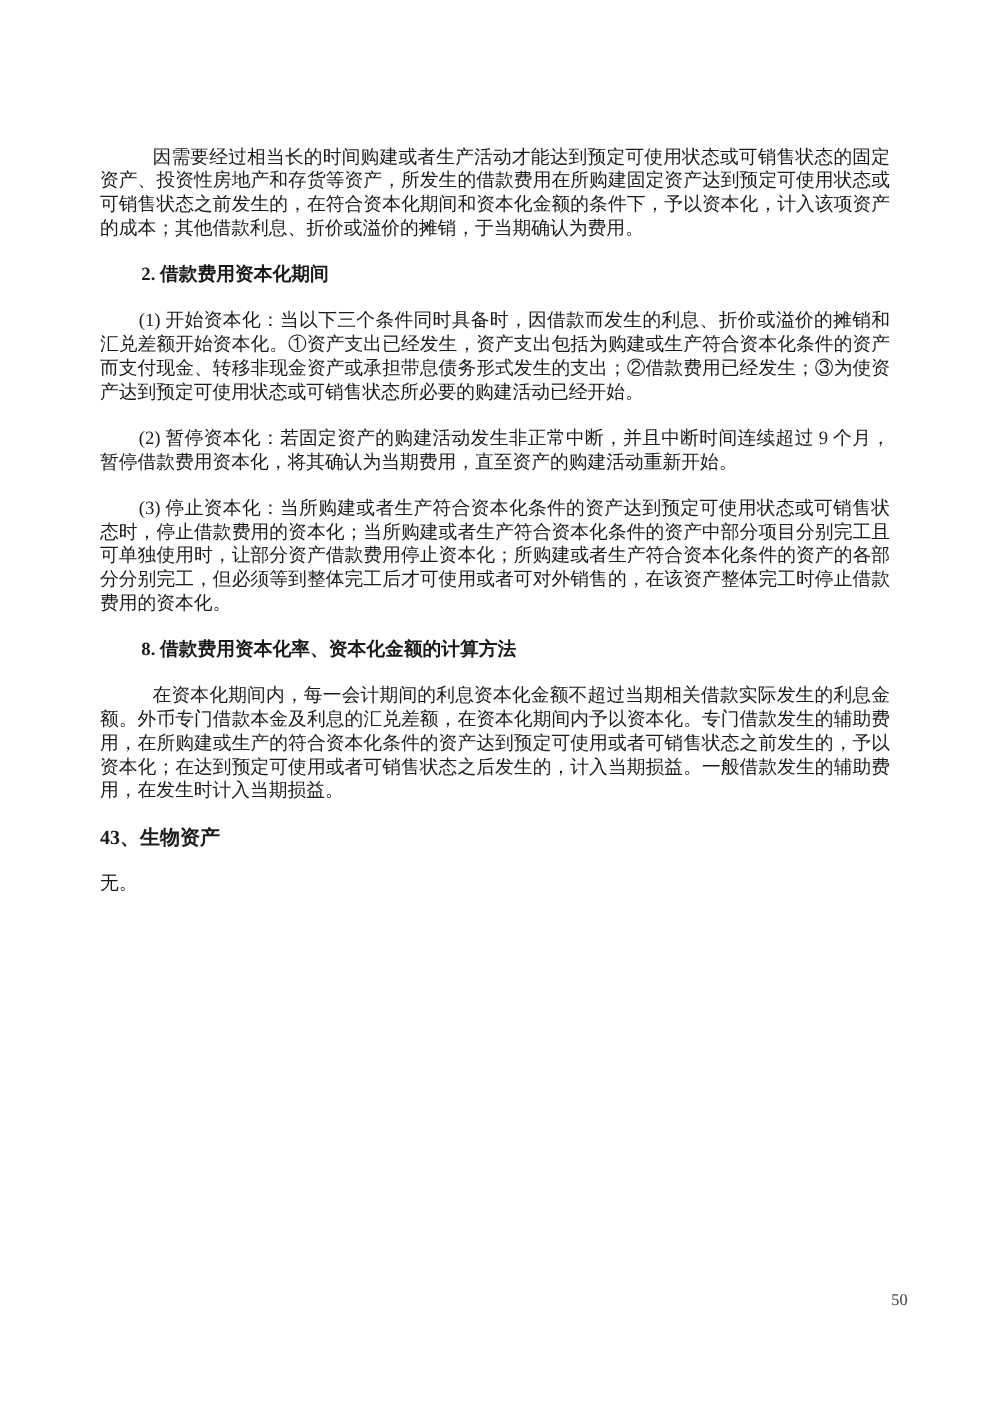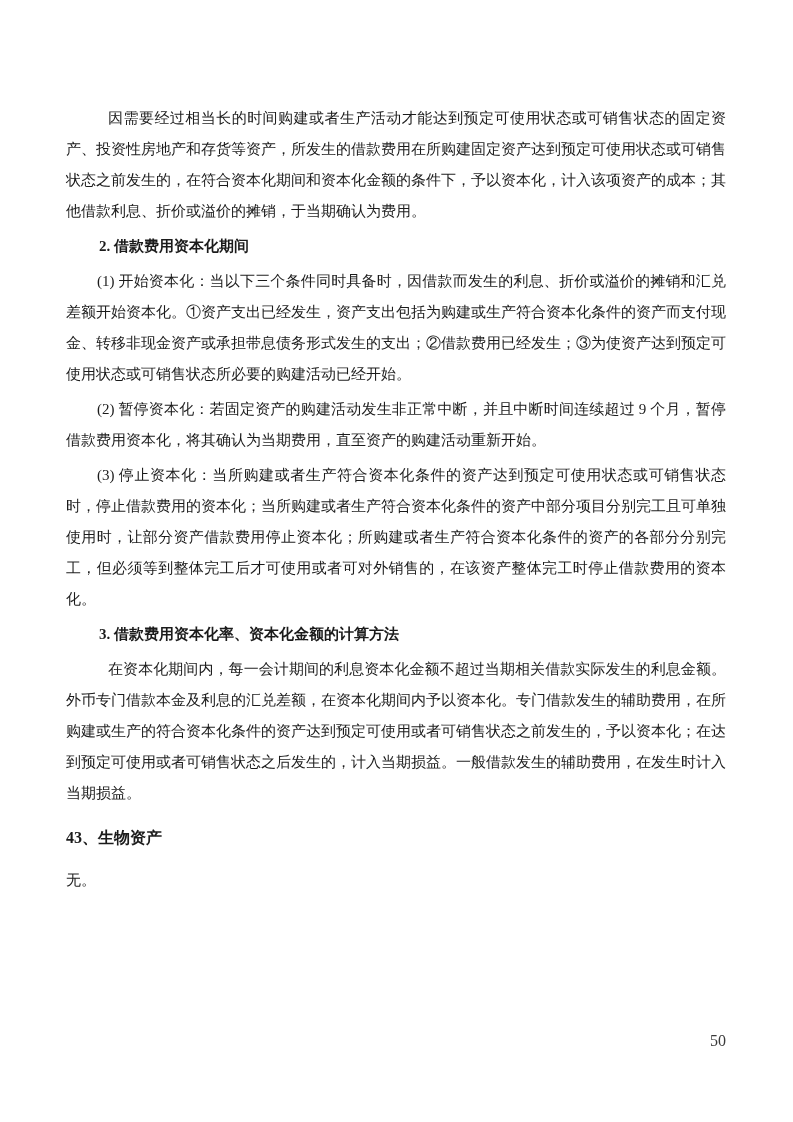--- a/index.html
+++ b/index.html
@@ -17,24 +17,24 @@
     font-family: "Liberation Serif", "DejaVu Serif", serif;
     color: #1b1b1b;
   }
   .content {
     position: absolute;
     left: 62px;
     top: 99px;
     width: 668px;
   }
   .content p {
-    margin: 4px;
+    margin: 18px;
     padding: 0;
     font-size: 15px;
-    line-height: 31px;
+    line-height: 19px;
     text-align: justify;
     text-justify: inter-ideograph;
     word-break: break-all;
   }
   .para {
     text-indent: 42px;
   }
   .para-paren {
     text-indent: 31px;
   }
@@ -50,34 +50,34 @@
     margin-bottom: 12px !important;
     text-align: left !important;
   }
   .plain {
     text-indent: 0;
   }
   .page-number {
     position: absolute;
     top: 1032px;
     right: 67px;
-    font-size: 16px;
+    font-size: 13px;
     color: #3a3a3a;
     font-family: "Liberation Serif", "DejaVu Serif", serif;
   }
 </style>
 </head>
 <body>
 
 <div class="page">
   <div class="content">
     <p class="para">因需要经过相当长的时间购建或者生产活动才能达到预定可使用状态或可销售状态的固定资产、投资性房地产和存货等资产，所发生的借款费用在所购建固定资产达到预定可使用状态或可销售状态之前发生的，在符合资本化期间和资本化金额的条件下，予以资本化，计入该项资产的成本；其他借款利息、折价或溢价的摊销，于当期确认为费用。</p>
     <p class="num-heading">2. 借款费用资本化期间</p>
     <p class="para-paren">(1) 开始资本化：当以下三个条件同时具备时，因借款而发生的利息、折价或溢价的摊销和汇兑差额开始资本化。①资产支出已经发生，资产支出包括为购建或生产符合资本化条件的资产而支付现金、转移非现金资产或承担带息债务形式发生的支出；②借款费用已经发生；③为使资产达到预定可使用状态或可销售状态所必要的购建活动已经开始。</p>
     <p class="para-paren">(2) 暂停资本化：若固定资产的购建活动发生非正常中断，并且中断时间连续超过 9 个月，暂停借款费用资本化，将其确认为当期费用，直至资产的购建活动重新开始。</p>
     <p class="para-paren">(3) 停止资本化：当所购建或者生产符合资本化条件的资产达到预定可使用状态或可销售状态时，停止借款费用的资本化；当所购建或者生产符合资本化条件的资产中部分项目分别完工且可单独使用时，让部分资产借款费用停止资本化；所购建或者生产符合资本化条件的资产的各部分分别完工，但必须等到整体完工后才可使用或者可对外销售的，在该资产整体完工时停止借款费用的资本化。</p>
-    <p class="num-heading">3. 借款费用资本化率、资本化金额的计算方法</p>
+    <p class="num-heading">8. 借款费用资本化率、资本化金额的计算方法</p>
     <p class="para">在资本化期间内，每一会计期间的利息资本化金额不超过当期相关借款实际发生的利息金额。外币专门借款本金及利息的汇兑差额，在资本化期间内予以资本化。专门借款发生的辅助费用，在所购建或生产的符合资本化条件的资产达到预定可使用或者可销售状态之前发生的，予以资本化；在达到预定可使用或者可销售状态之后发生的，计入当期损益。一般借款发生的辅助费用，在发生时计入当期损益。</p>
     <p class="section-heading">43、生物资产</p>
     <p class="plain">无。</p>
   </div>
   <div class="page-number">50</div>
 </div>
 
 </body></html>

